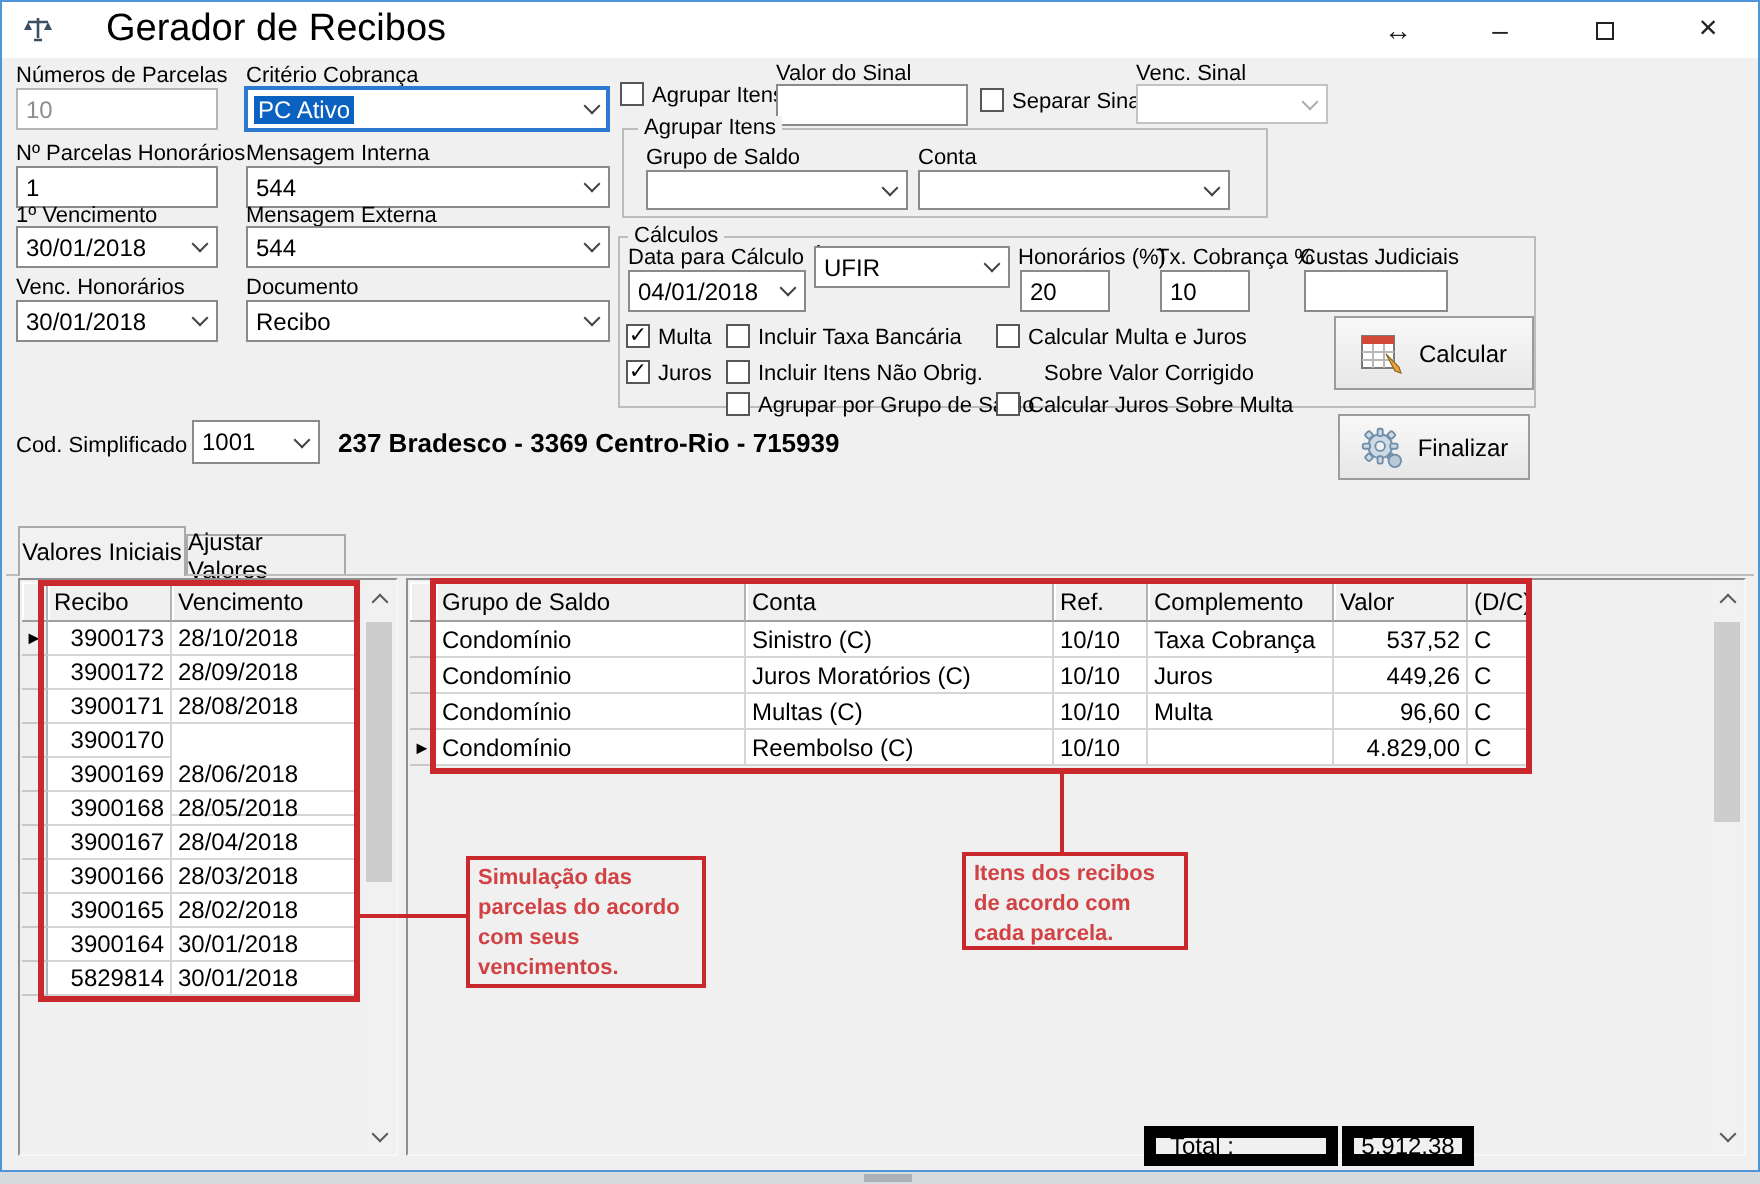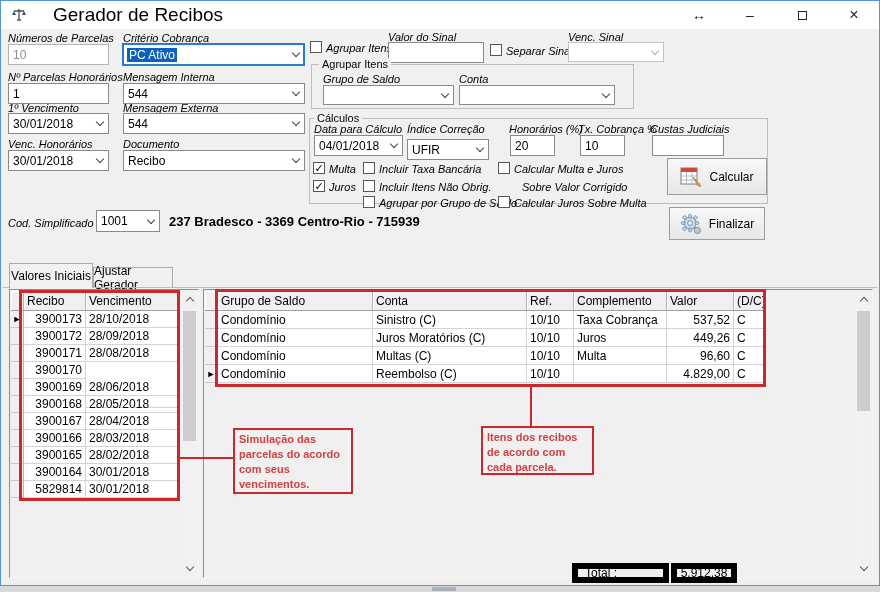--- a/index.html
+++ b/index.html
@@ -11,21 +11,21 @@
   .abs { position:absolute; }
 
   
   .titlebar { position:absolute; left:0; top:0; width:878px; height:28px; background:#fff; }
   .title-text { position:absolute; left:52px; top:0; line-height:28px; font-size:19px; }
   .tb-btn { position:absolute; top:0; height:28px; display:flex; align-items:center; justify-content:center;
             font-size:14px; color:#222; }
   .maxbox { width:9px; height:9px; border:1px solid #222; display:block; }
 
   
-  .lbl { position:absolute; font-size:11px; white-space:nowrap; color:#000;font-style:italic; }
+  .lbl { position:absolute; font-size:11px; white-space:nowrap; color:#000; }
   .txt { position:absolute; background:#fff; border:1px solid #8a8a8a; display:flex; align-items:center;
          padding-left:4px; font-size:12px; }
   .txt.dis { border-color:#b5b5b5; color:#8d8d8d; }
   .cmb { position:absolute; background:#fff; border:1px solid #8a8a8a; display:flex; align-items:center;
          padding-left:4px; font-size:12px; }
   .cmb .chev { margin-left:auto; width:17px; height:100%; display:flex; align-items:center; justify-content:center; }
   .cmb .chev i { width:6px; height:6px; border-right:1.4px solid #444; border-bottom:1.4px solid #444;
                  transform:rotate(45deg); margin-top:-3px; }
   .cmb.dis { border-color:#c3c3c3; }
   .cmb.dis .chev i { border-color:#aeaeae; }
@@ -193,21 +193,21 @@
   <div class="grp" style="left:308px;top:117px;width:459px;height:86px"></div>
   <span class="grp-title" style="left:313px;top:111px">Cálculos</span>
   <span class="lbl" style="left:313px;top:122px">Data para Cálculo</span>
   <div class="cmb" style="left:313px;top:134px;width:89px;height:21px">
     <span>04/01/2018</span>
     <span class="chev">
           <i></i>
         </span>
   </div>
   <span class="lbl" style="left:406px;top:122px">Índice Correção</span>
-  <div class="cmb" style="left:406px;top:138px;width:82px;height:21px">
+  <div class="cmb" style="left:406px;top:122px;width:98px;height:21px">
     <span>UFIR</span>
     <span class="chev">
           <i></i>
         </span>
   </div>
   <span class="lbl" style="left:508px;top:122px">Honorários (%)</span>
   <div class="txt" style="left:509px;top:134px;width:45px;height:21px">
     <span>20</span>
   </div>
   <span class="lbl" style="left:577px;top:122px">Tx. Cobrança %</span>
@@ -272,21 +272,21 @@
     <span class="chev">
           <i></i>
         </span>
   </div>
   <span class="bank-text" style="left:168px;top:213px">237 Bradesco - 3369 Centro-Rio - 715939</span>
 
   <div class="tab active" style="left:8px;top:262px;width:84px;height:25px">
     <span>Valores Iniciais</span>
   </div>
   <div class="tab" style="left:92px;top:266px;width:80px;height:21px">
-    <span>Ajustar Gerador</span>
+    <span>Ajustar Valores</span>
   </div>
   <div class="tabline"></div>
 
   <div class="panel" style="left:8px;top:288px;width:190px;height:289px"></div>
   <div class="grid" id="left-grid" style="left:10px;top:290px;width:167px">
         <div class="g-row g-head" style="height: 20px;">
           <div class="g-cell g-ind"></div>
           <div class="g-cell" style="width: 62px;">Recibo</div>
           <div class="g-cell" style="width: 92px;">Vencimento</div>
         </div>

